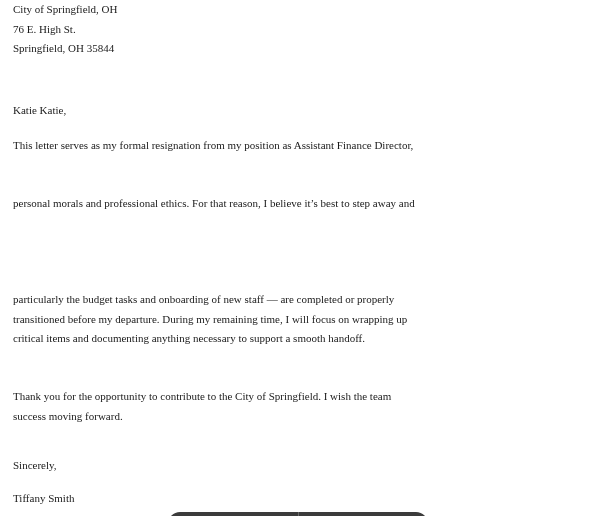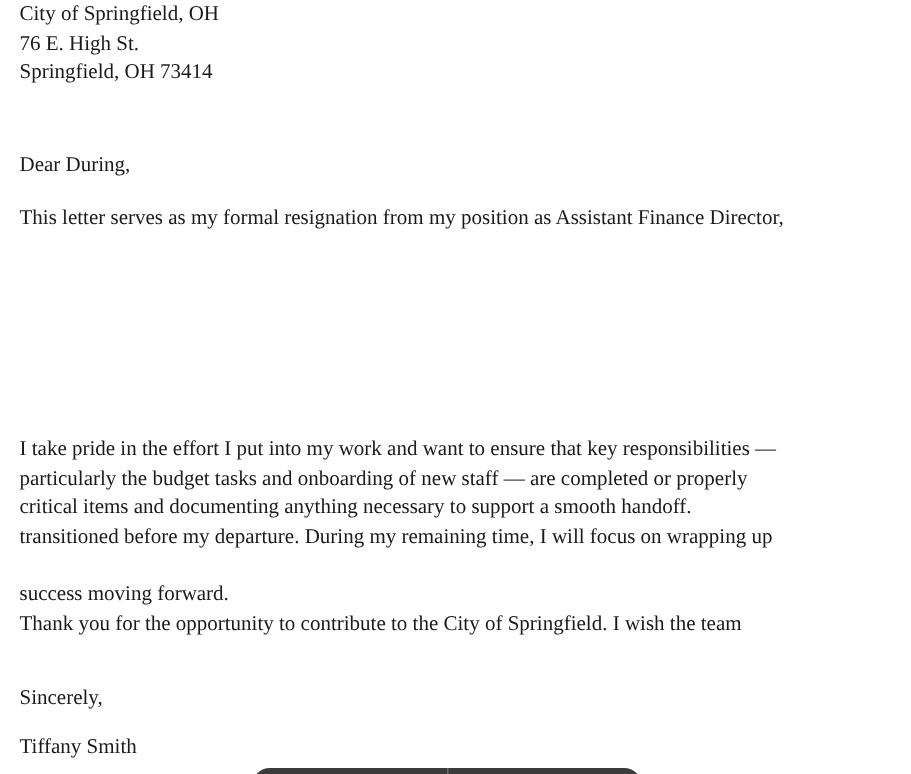--- a/index.html
+++ b/index.html
@@ -3,61 +3,61 @@
   <meta charset="utf-8">
   <style>
     html, body { margin: 0; padding: 0; }
     body {
       width: 607px; height: 516px; overflow: hidden; background: #ffffff;
       position: relative;
       font-family: "Liberation Serif", "DejaVu Serif", serif;
       color: #1a1a1a;
     }
     .page { position: absolute; left: 13px; top: 0; width: 585px; }
-    .line { font-size: 14px; line-height: 19.5px; white-space: nowrap; }
+    .line { font-size: 11px; line-height: 19.5px; white-space: nowrap; }
     .addr { position: absolute; left: 0; top: 0; }
     .para { position: absolute; left: 0; }
     .toolbar {
       position: absolute; left: 168px; top: 512px; width: 260px; height: 24px;
       background: #3b3b3b; border-radius: 14px; display: flex; overflow: hidden;
     }
     .toolbar .seg { flex: 1; height: 100%; }
     .toolbar .divider { width: 1px; background: #6a6a6a; }
   </style>
 </head>
 <body>
 
 <div class="page">
   <div class="addr">
     <div class="line">City of Springfield, OH</div>
     <div class="line">76 E. High St.</div>
-    <div class="line">Springfield, OH 73414</div>
+    <div class="line">Springfield, OH 35844</div>
   </div>
 
   <div class="para" style="top:101px">
-    <div class="line">Dear During,</div>
+    <div class="line">Katie Katie,</div>
   </div>
 
   <div class="para" style="top:136px">
     <div class="line">This letter serves as my formal resignation from my position as Assistant Finance Director,</div>
   </div>
 
   <div class="para" style="top:194px">
+    <div class="line">personal morals and professional ethics. For that reason, I believe it’s best to step away and</div>
   </div>
 
   <div class="para" style="top:290px">
-    <div class="line">I take pride in the effort I put into my work and want to ensure that key responsibilities —</div>
     <div class="line">particularly the budget tasks and onboarding of new staff — are completed or properly</div>
+    <div class="line">transitioned before my departure. During my remaining time, I will focus on wrapping up</div>
     <div class="line">critical items and documenting anything necessary to support a smooth handoff.</div>
-    <div class="line">transitioned before my departure. During my remaining time, I will focus on wrapping up</div>
   </div>
 
   <div class="para" style="top:387px">
+    <div class="line">Thank you for the opportunity to contribute to the City of Springfield. I wish the team</div>
     <div class="line">success moving forward.</div>
-    <div class="line">Thank you for the opportunity to contribute to the City of Springfield. I wish the team</div>
   </div>
 
   <div class="para" style="top:456px">
     <div class="line">Sincerely,</div>
   </div>
 
   <div class="para" style="top:489px">
     <div class="line">Tiffany Smith</div>
   </div>
 </div>

